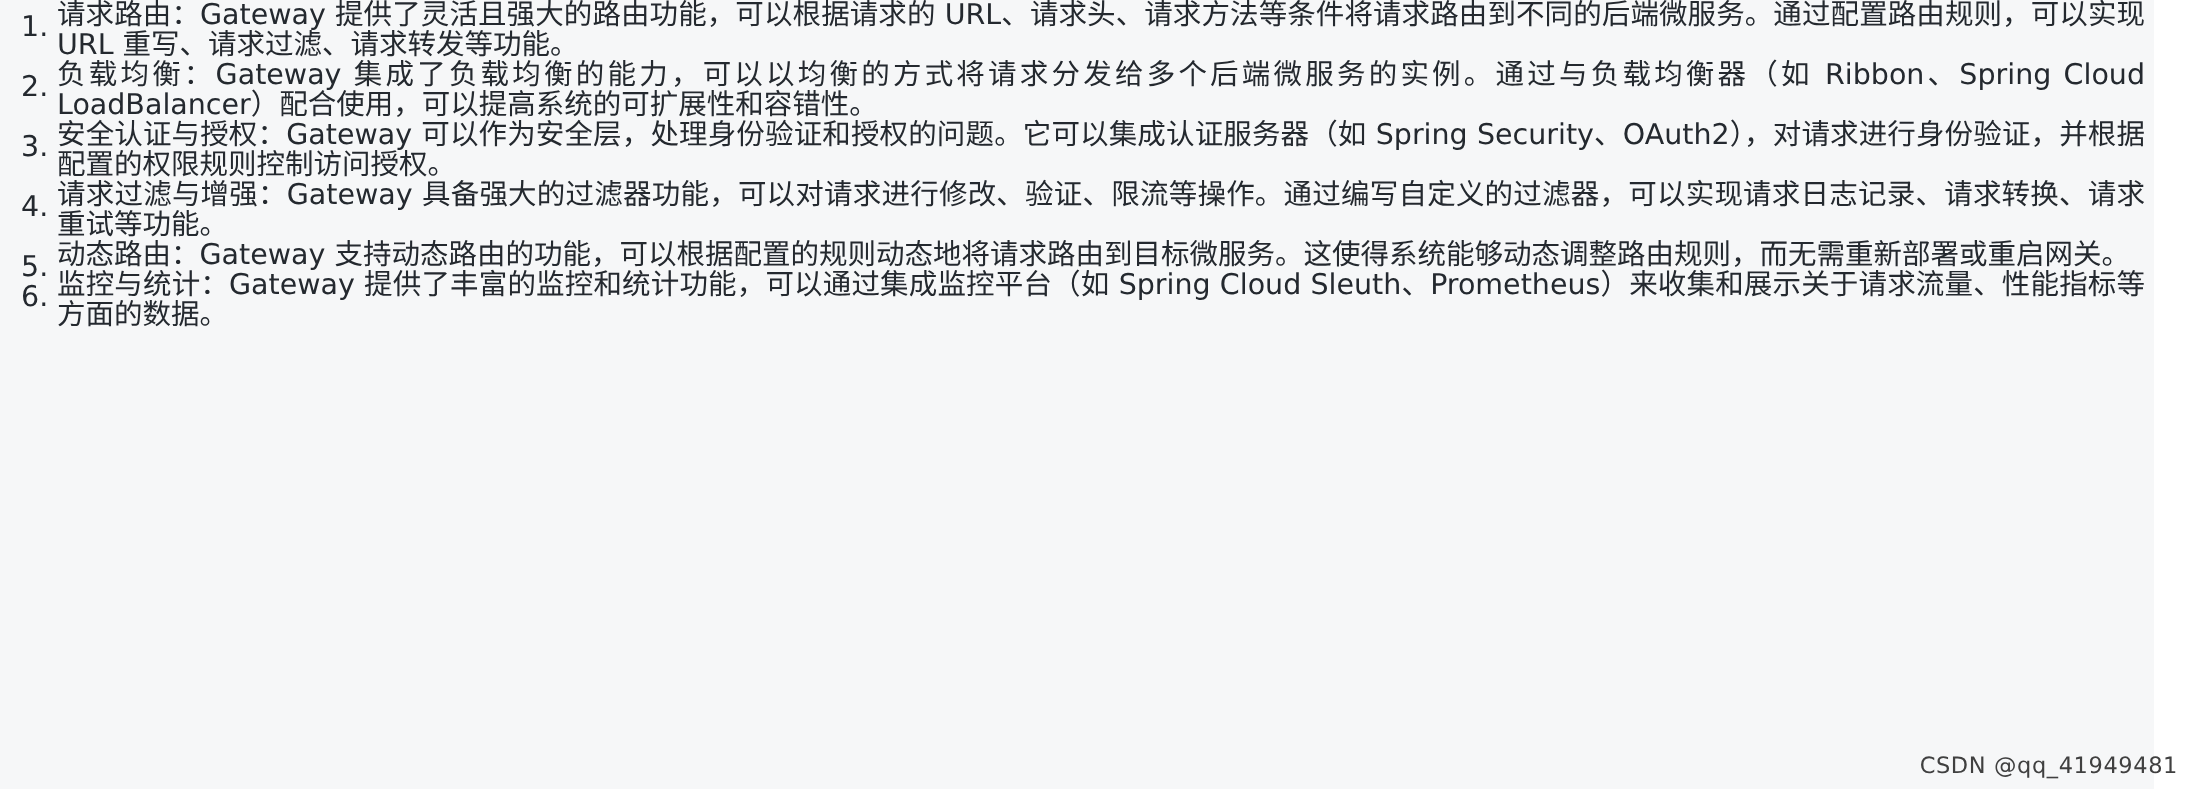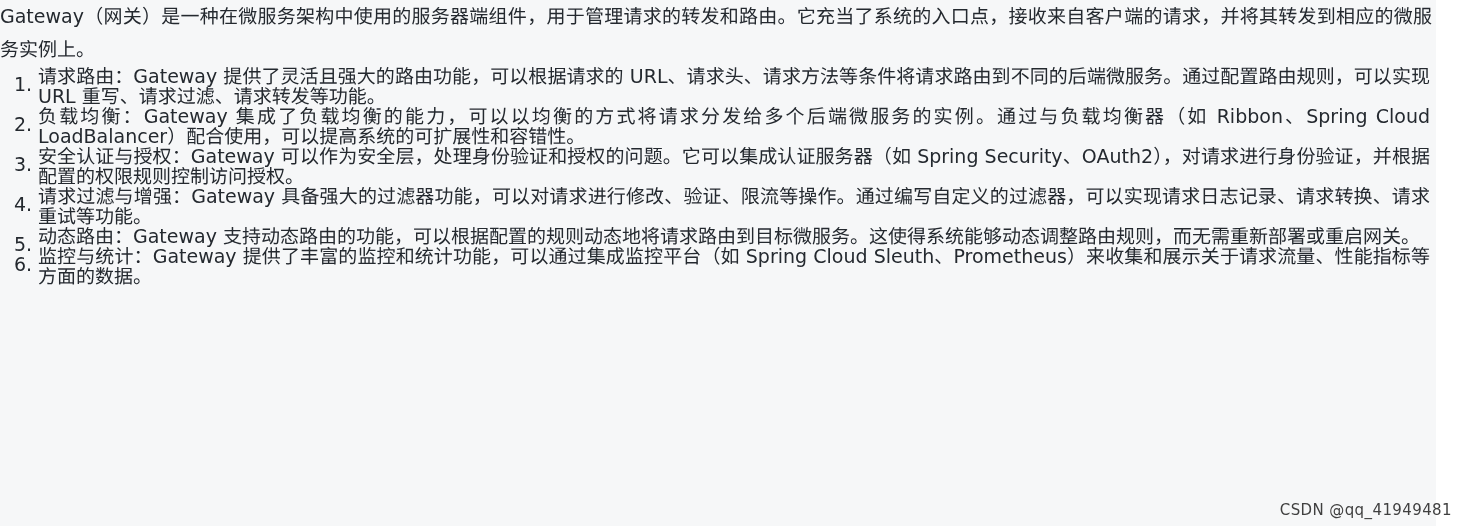--- a/index.html
+++ b/index.html
@@ -94,21 +94,20 @@
     z-index: 5;
   }
 </style>
 </head>
 <body>
 
 <div id="article">
 
   <div class="content-pane">
 
-    <p class="intro-para">Gateway（网关）是一种在微服务架构中使用的服务器端组件，用于管理请求的转发和路由。它充当了系统的入口点，接收来自客户端的请求，并将其转发到相应的微服务实例上。</p>
 
 
     <ol class="detail-list">
       <li>
         <span>请求路由：Gateway 提供了灵活且强大的路由功能，可以根据请求的 URL、请求头、请求方法等条件将请求路由到不同的后端微服务。通过配置路由规则，可以实现 URL 重写、请求过滤、请求转发等功能。</span>
       </li>
       <li>
         <span>负载均衡：Gateway 集成了负载均衡的能力，可以以均衡的方式将请求分发给多个后端微服务的实例。通过与负载均衡器（如 Ribbon、Spring Cloud LoadBalancer）配合使用，可以提高系统的可扩展性和容错性。</span>
       </li>
       <li>

